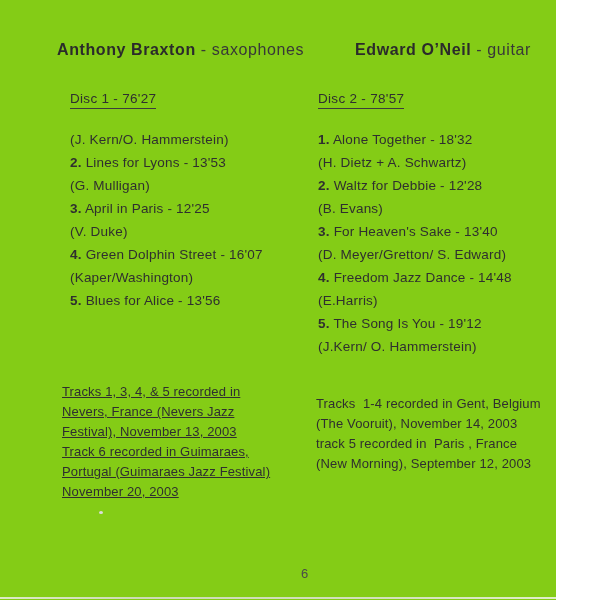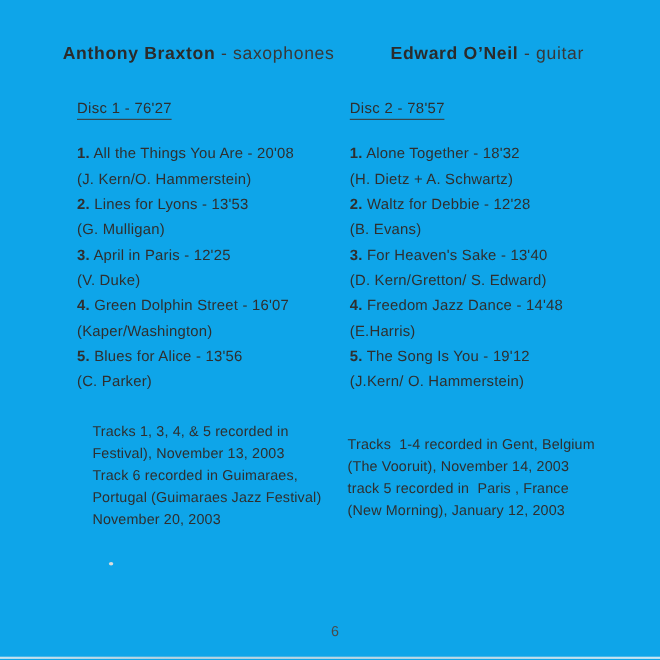--- a/index.html
+++ b/index.html
@@ -6,23 +6,23 @@
     margin: 0;
     padding: 0;
     width: 600px;
     height: 600px;
     background: #ffffff;
     font-family: "Liberation Sans", sans-serif;
     color: #2f2f2f;
   }
   .page {
     position: relative;
-    width: 600px;
+    width: 556px;
     height: 600px;
-    background: #0ea5e9;
+    background: #84cc16;
     overflow: hidden;
   }
   
   .credit {
     position: absolute;
     top: 41px;
     font-size: 16px;
     letter-spacing: 0.6px;
     white-space: pre;
     color: #2b2b2b;
@@ -62,21 +62,21 @@
   .tnum { font-weight: bold; }
 
   
   .note {
     position: absolute;
     top: 382px;
     font-size: 13px;
     line-height: 20px;
     letter-spacing: 0.15px;
   }
-  #note1 { left: 84px; }
+  #note1 { left: 62px; text-decoration: underline; }
   #note2 { left: 316px; margin-top: 12px; }
   .note div { white-space: pre; }
 
   
   .page-number {
     position: absolute;
     top: 566px;
     left: 301px;
     font-size: 13px;
     color: #4a4a4a;
@@ -107,58 +107,57 @@
 
 <div class="page">
 
   <div class="credit" id="credit1"><span class="name">Anthony Braxton</span><span class="role"> - saxophones</span></div>
   <div class="credit" id="credit2"><span class="name">Edward O’Neil</span><span class="role"> - guitar</span></div>
 
   <div class="disc-heading" id="dh1"><span>Disc 1 - 76'27</span></div>
   <div class="disc-heading" id="dh2"><span>Disc 2 - 78'57</span></div>
 
   <div class="tracklist" id="tl1">
-    <div class="track-line"><span class="tnum">1.</span> <span class="ttitle">All the Things You Are - 20'08</span></div>
     <div class="track-line composer">(J. Kern/O. Hammerstein)</div>
     <div class="track-line"><span class="tnum">2.</span> <span class="ttitle">Lines for Lyons - 13'53</span></div>
     <div class="track-line composer">(G. Mulligan)</div>
     <div class="track-line"><span class="tnum">3.</span> <span class="ttitle">April in Paris - 12'25</span></div>
     <div class="track-line composer">(V. Duke)</div>
     <div class="track-line"><span class="tnum">4.</span> <span class="ttitle">Green Dolphin Street - 16'07</span></div>
     <div class="track-line composer">(Kaper/Washington)</div>
     <div class="track-line"><span class="tnum">5.</span> <span class="ttitle">Blues for Alice - 13'56</span></div>
-    <div class="track-line composer">(C. Parker)</div>
   </div>
 
   <div class="tracklist" id="tl2">
     <div class="track-line"><span class="tnum">1.</span> <span class="ttitle">Alone Together - 18'32</span></div>
     <div class="track-line composer">(H. Dietz + A. Schwartz)</div>
     <div class="track-line"><span class="tnum">2.</span> <span class="ttitle">Waltz for Debbie - 12'28</span></div>
     <div class="track-line composer">(B. Evans)</div>
     <div class="track-line"><span class="tnum">3.</span> <span class="ttitle">For Heaven's Sake - 13'40</span></div>
-    <div class="track-line composer">(D. Kern/Gretton/ S. Edward)</div>
+    <div class="track-line composer">(D. Meyer/Gretton/ S. Edward)</div>
     <div class="track-line"><span class="tnum">4.</span> <span class="ttitle">Freedom Jazz Dance - 14'48</span></div>
     <div class="track-line composer">(E.Harris)</div>
     <div class="track-line"><span class="tnum">5.</span> <span class="ttitle">The Song Is You - 19'12</span></div>
     <div class="track-line composer">(J.Kern/ O. Hammerstein)</div>
   </div>
 
   <div class="note" id="note1">
     <div>Tracks 1, 3, 4, &amp; 5 recorded in</div>
+    <div>Nevers, France (Nevers Jazz</div>
     <div>Festival), November 13, 2003</div>
     <div>Track 6 recorded in Guimaraes,</div>
     <div>Portugal (Guimaraes Jazz Festival)</div>
     <div>November 20, 2003</div>
   </div>
 
   <div class="note" id="note2">
     <div>Tracks  1-4 recorded in Gent, Belgium</div>
     <div>(The Vooruit), November 14, 2003</div>
     <div>track 5 recorded in  Paris , France</div>
-    <div>(New Morning), January 12, 2003</div>
+    <div>(New Morning), September 12, 2003</div>
   </div>
 
   <div class="speck"></div>
 
   <div class="page-number">6</div>
 
   <div class="scan-edge"></div>
 
 </div>
 

